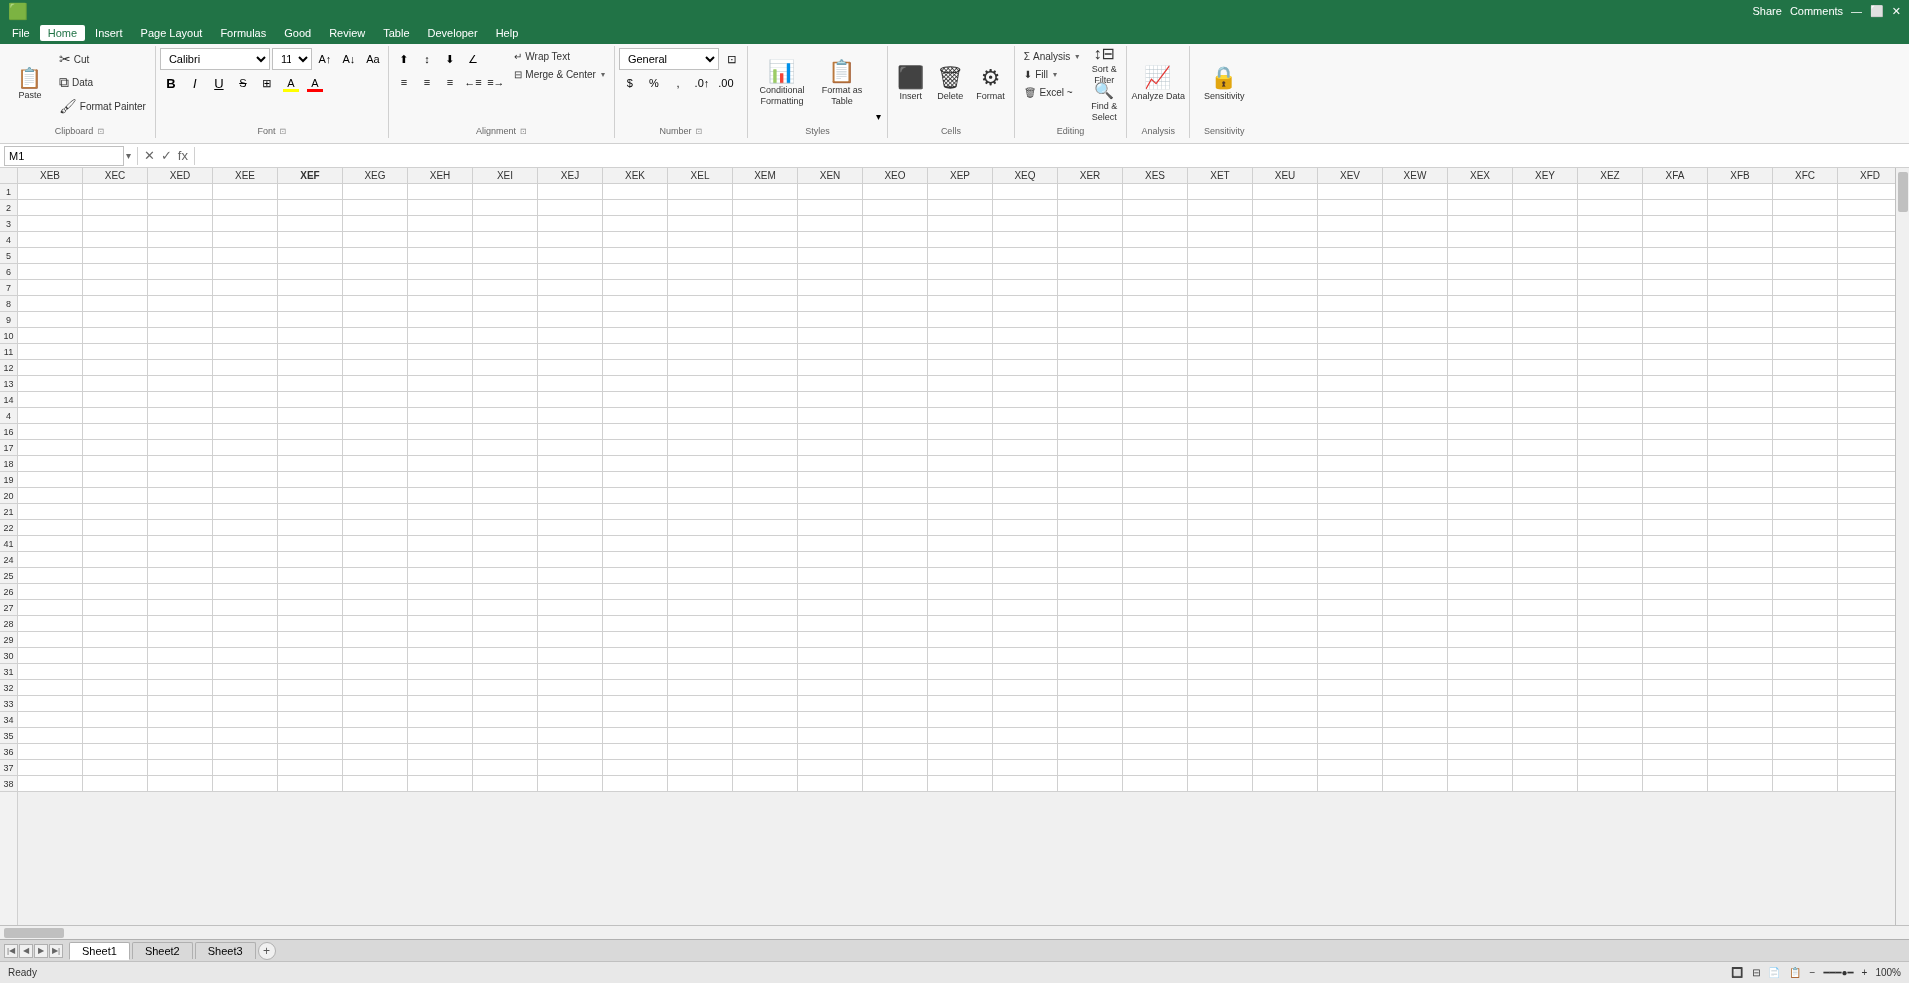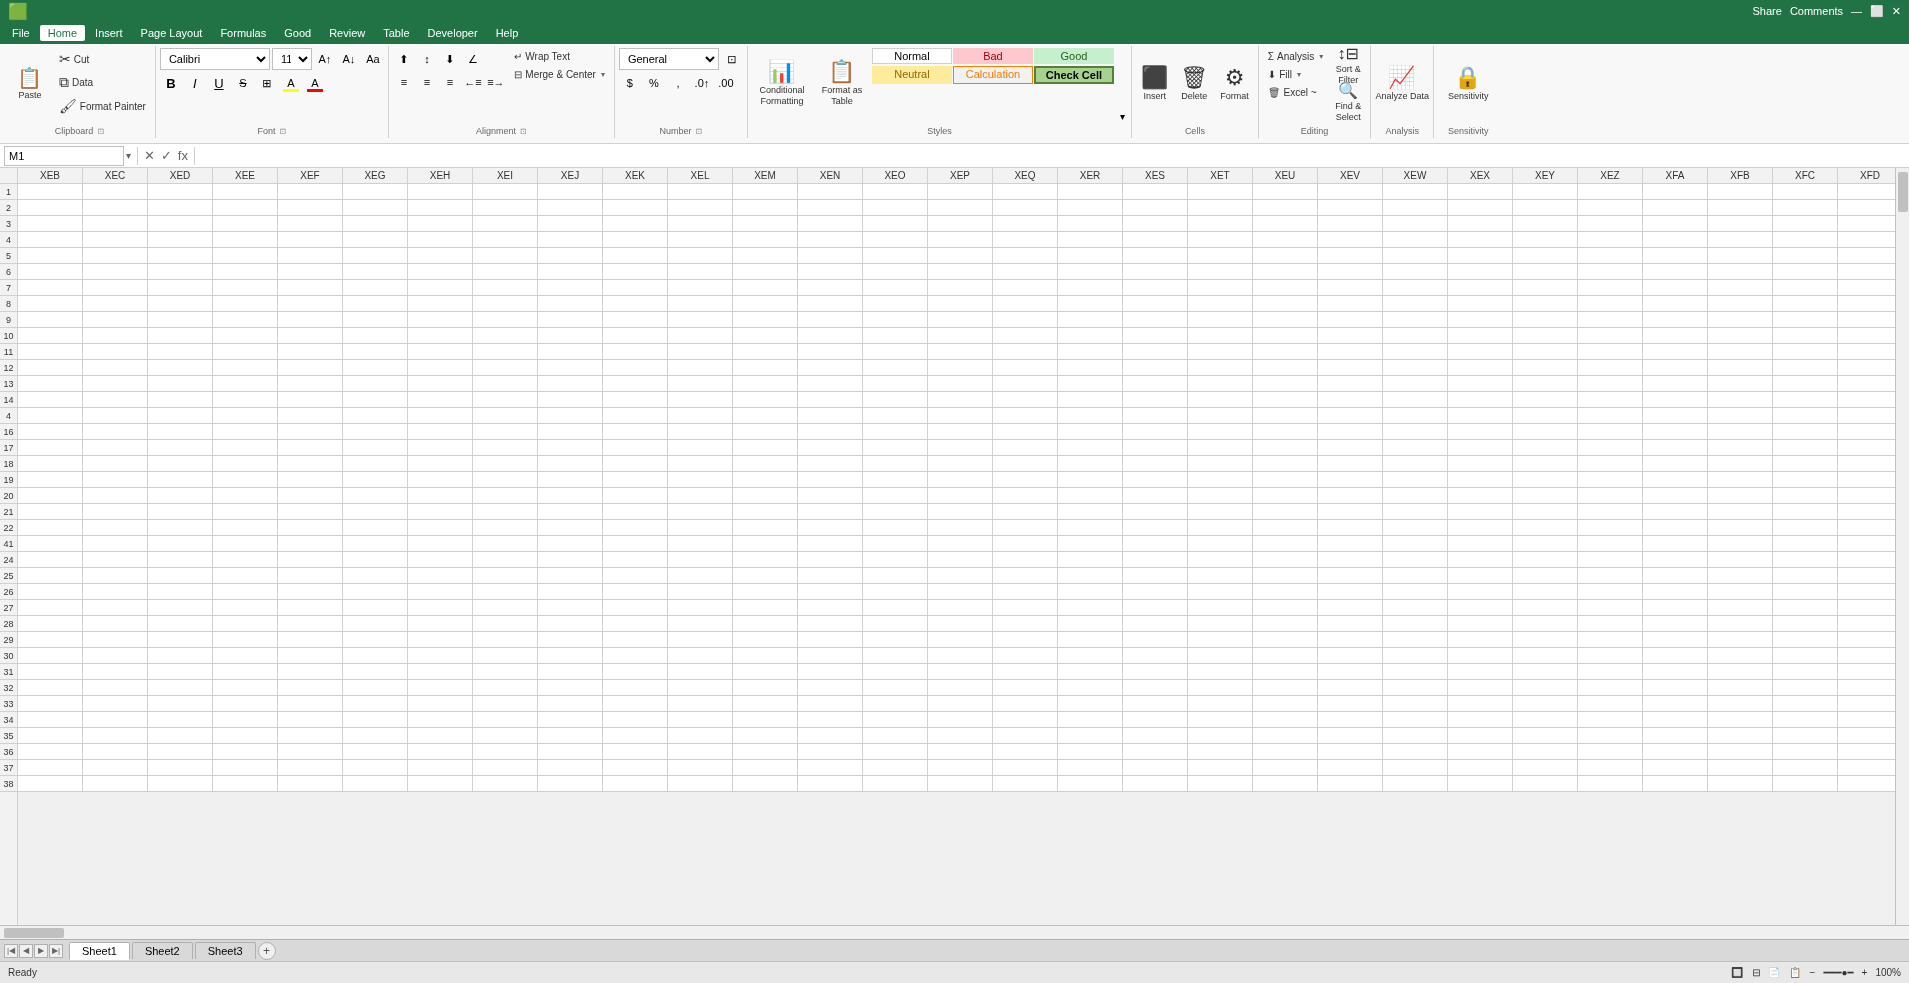--- a/index.html
+++ b/index.html
@@ -639,32 +639,20 @@
           <div class="ribbon-btn" style="height:72px; font-size:9px; width:60px;">
             <div class="btn-icon" style="font-size:22px;">📊</div>
             <div class="btn-label">Conditional<br>Formatting</div>
           </div>
 
           <div class="ribbon-btn" style="height:72px; font-size:9px; width:56px;">
             <div class="btn-icon" style="font-size:22px;">📋</div>
             <div class="btn-label">Format as<br>Table</div>
           </div>
 
-          <div class="styles-group">
-            <div class="align-row">
-              <div class="style-cell normal">Normal</div>
-              <div class="style-cell bad">Bad</div>
-              <div class="style-cell good">Good</div>
-            </div>
-            <div class="align-row">
-              <div class="style-cell neutral">Neutral</div>
-              <div class="style-cell calculation">Calculation</div>
-              <div class="style-cell check-cell">Check Cell</div>
-            </div>
-          </div>
 
           <div class="styles-expand">
             <span class="expand-arrow">▾</span>
           </div>
         </div>
         <div class="ribbon-group-label">
           <span>Styles</span>
         </div>
       </div>
 
@@ -814,21 +802,21 @@
           </div>
         </div>
 
         <div style="flex:1;display:flex;flex-direction:column;overflow:hidden;">
 
           <div class="col-headers" id="col-headers-row">
               <div class="col-header" style="width: 65px;">XEB</div>
               <div class="col-header" style="width: 65px;">XEC</div>
               <div class="col-header" style="width: 65px;">XED</div>
               <div class="col-header" style="width: 65px;">XEE</div>
-              <div class="col-header" style="width: 65px;">XEF</div>
+              <div class="col-header" style="width: 65px; font-weight: bold;">XEF</div>
               <div class="col-header" style="width: 65px;">XEG</div>
               <div class="col-header" style="width: 65px;">XEH</div>
               <div class="col-header" style="width: 65px;">XEI</div>
               <div class="col-header" style="width: 65px;">XEJ</div>
               <div class="col-header" style="width: 65px;">XEK</div>
               <div class="col-header" style="width: 65px;">XEL</div>
               <div class="col-header" style="width: 65px;">XEM</div>
               <div class="col-header" style="width: 65px;">XEN</div>
               <div class="col-header" style="width: 65px;">XEO</div>
               <div class="col-header" style="width: 65px;">XEP</div>

